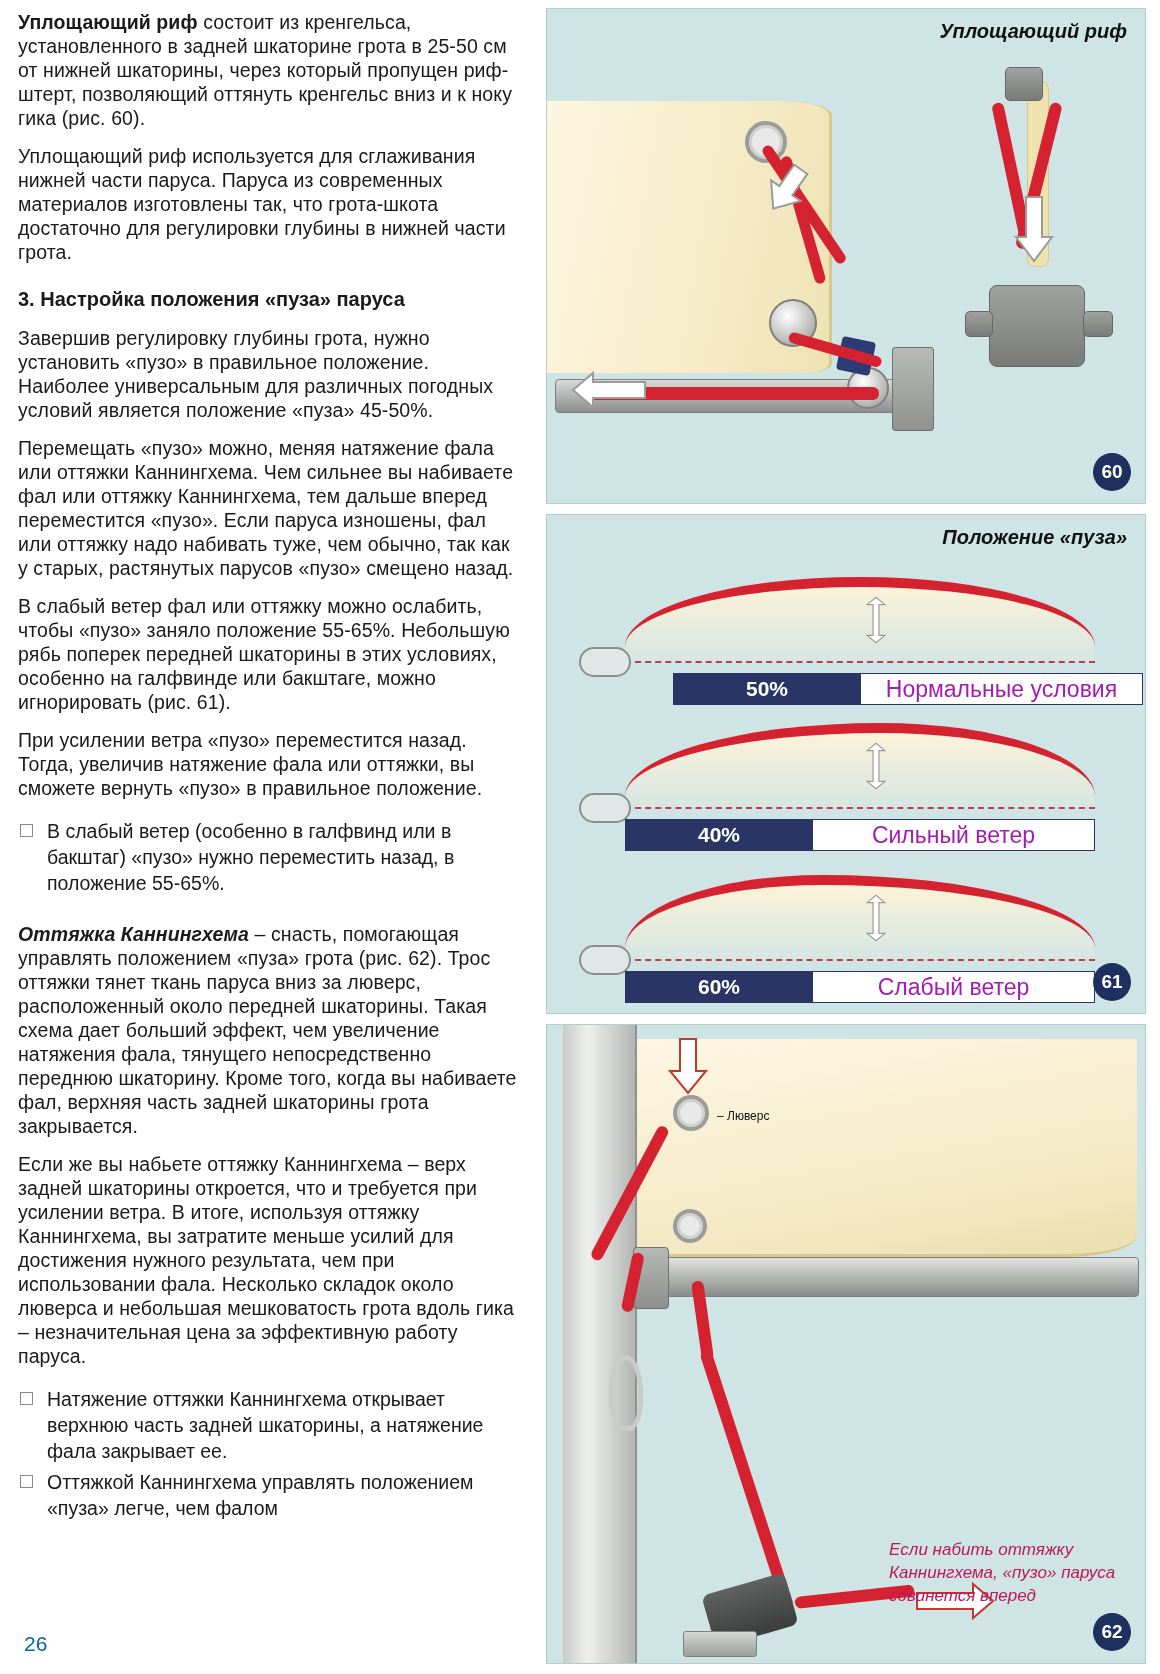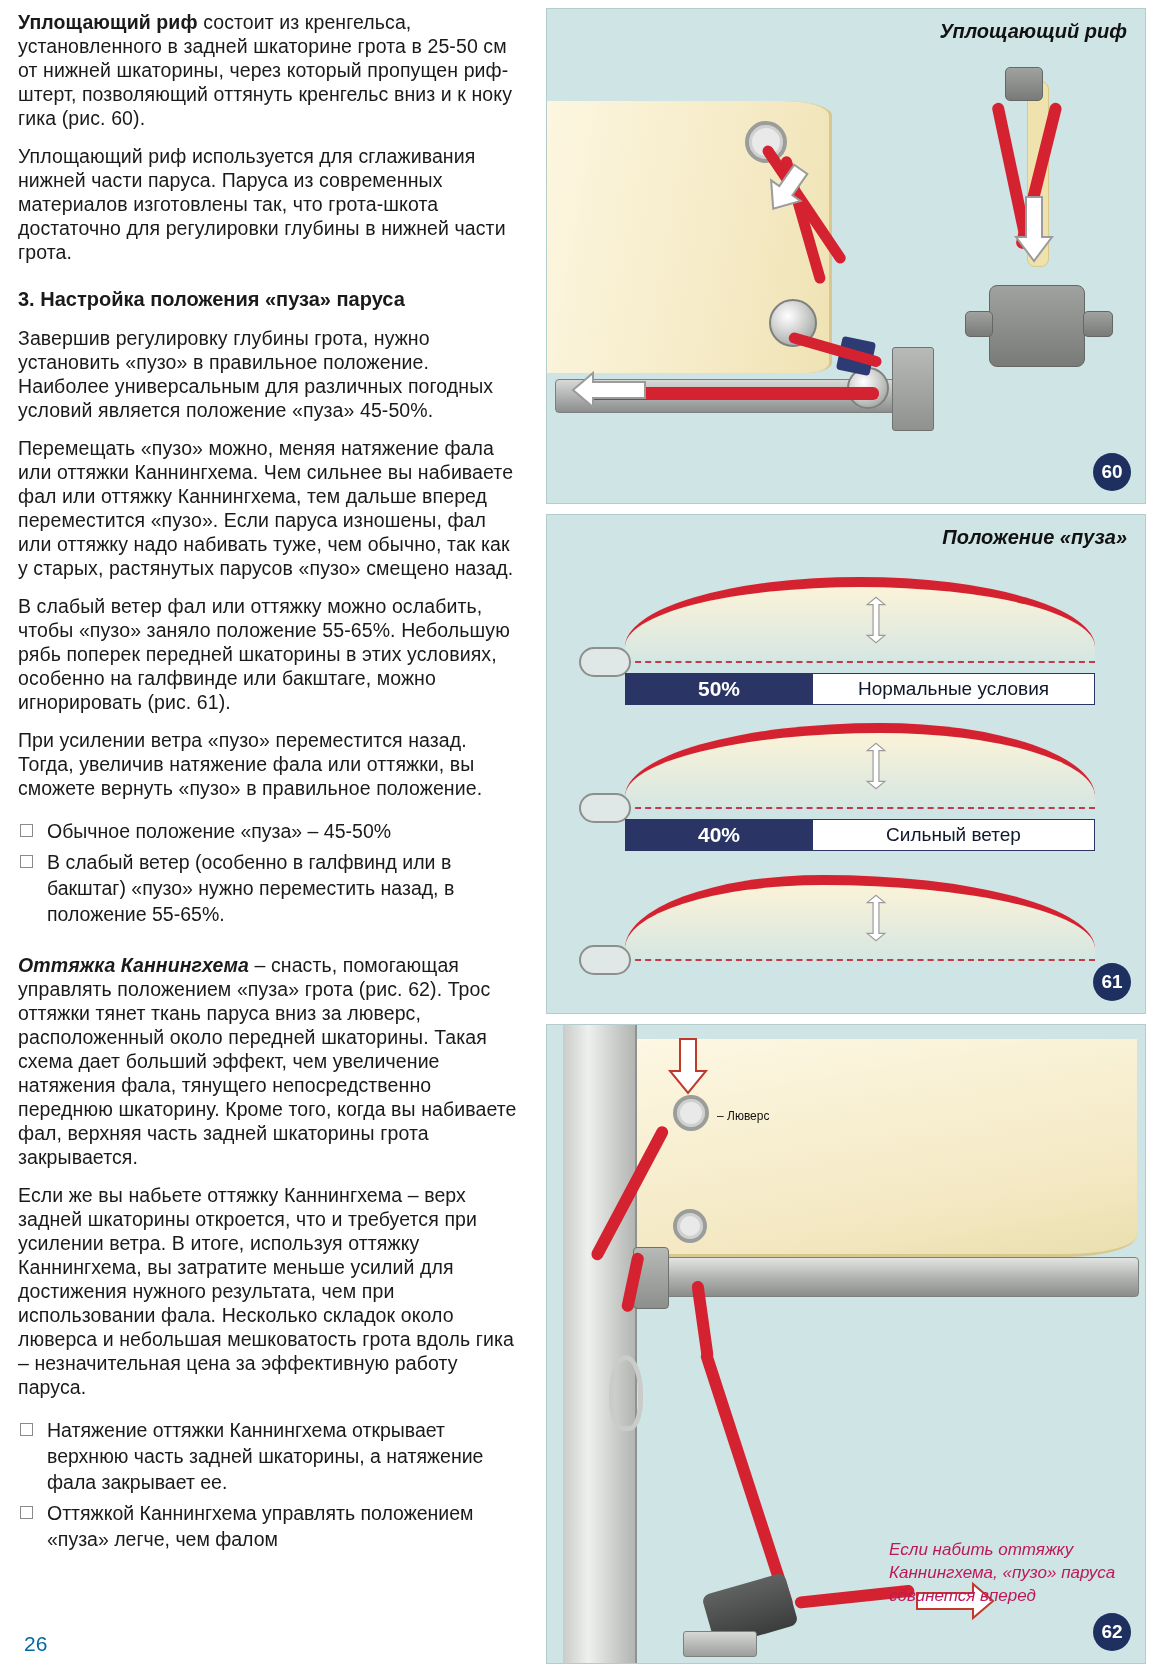--- a/index.html
+++ b/index.html
@@ -224,22 +224,22 @@
     color: #fff;
     font-weight: bold;
     font-size: 21px;
     display: flex; align-items: center; justify-content: center;
   }
   .pz-label {
     flex: 1;
     background: #ffffff;
     border: 1px solid #2a3566;
     border-left: none;
-    color: #0f172a;
-    font-size: 19px;
+    color: #a21caf;
+    font-size: 23px;
     display: flex; align-items: center; justify-content: center;
   }
 
   
   .mast62 {
     position: absolute;
     left: 16px; top: 0;
     width: 74px; height: 640px;
     background: linear-gradient(90deg,#c9ccc9,#eef0ee 35%,#b2b5b2 100%);
     border-right: 2px solid #8f928f;
@@ -322,24 +322,20 @@
     <p>Уплощающий риф используется для сглаживания нижней части паруса. Паруса из современных материалов изготовлены так, что грота-шкота достаточно для регулировки глубины в нижней части грота.</p>
 
     <h2 class="section-head">3. Настройка положения «пуза» паруса</h2>
 
     <p>Завершив регулировку глубины грота, нужно установить «пузо» в правильное положение. Наиболее универсальным для различных погодных условий является положение «пуза» 45-50%.</p>
     <p>Перемещать «пузо» можно, меняя натяжение фала или оттяжки Каннингхема. Чем сильнее вы набиваете фал или оттяжку Каннингхема, тем дальше вперед переместится «пузо». Если паруса изношены, фал или оттяжку надо набивать туже, чем обычно, так как у старых, растянутых парусов «пузо» смещено назад.</p>
     <p>В слабый ветер фал или оттяжку можно ослабить, чтобы «пузо» заняло положение 55-65%. Небольшую рябь поперек передней шкаторины в этих условиях, особенно на галфвинде или бакштаге, можно игнорировать (рис. 61).</p>
     <p>При усилении ветра «пузо» переместится назад. Тогда, увеличив натяжение фала или оттяжки, вы сможете вернуть «пузо» в правильное положение.</p>
 
     <div class="bullets">
-      <div class="bullet-row">
-        <span class="bullet-box"></span>
-        <span class="bullet-text">Обычное положение «пуза» – 45-50%</span>
-      </div>
       <div class="bullet-row">
         <span class="bullet-box"></span>
         <span class="bullet-text">В слабый ветер (особенно в галфвинд или в бакштаг) «пузо» нужно переместить назад, в положение 55-65%.</span>
       </div>
     </div>
 
     <div class="block-spacer"></div>
 
     <p>
       <span class="term-italic">Оттяжка Каннингхема</span><span> – снасть, помогающая управлять положением «пуза» грота (рис. 62). Трос оттяжки тянет ткань паруса вниз за люверс, расположенный около передней шкаторины. Такая схема дает больший эффект, чем увеличение натяжения фала, тянущего непосредственно переднюю шкаторину. Кроме того, когда вы набиваете фал, верхняя часть задней шкаторины грота закрывается.</span>
@@ -406,21 +402,21 @@
     <div class="figure fig-61">
       <div class="fig-title">Положение «пуза»</div>
 
       <div class="pz-row" style="top:50px; height:150px;">
         <div class="pz-curve" style="top:12px;"></div>
         <div class="pz-base" style="top:96px;"></div>
         <div class="pz-mast" style="top:82px;"></div>
         <svg class="pz-arrow" style="left:318px; top:28px;" width="30" height="66" viewBox="0 0 30 66">
           <polygon points="11,12 11,54 3,54 15,64 27,54 19,54 19,12 27,12 15,2 3,12" fill="#fff" stroke="#9b9b9b" stroke-width="1.6"></polygon>
         </svg>
-        <div class="pz-bar" style="top:108px; width:470px;">
+        <div class="pz-bar" style="top:108px; width:470px;margin-left:48px;">
           <div class="pz-pct">50%</div>
           <div class="pz-label">Нормальные условия</div>
         </div>
       </div>
 
       <div class="pz-row" style="top:196px; height:150px;">
         <div class="pz-curve" style="top:12px; border-radius:62% 52% 0 0 / 100% 100% 0 0;"></div>
         <div class="pz-base" style="top:96px;"></div>
         <div class="pz-mast" style="top:82px;"></div>
         <svg class="pz-arrow" style="left:318px; top:28px;" width="30" height="66" viewBox="0 0 30 66">
@@ -432,20 +428,24 @@
         </div>
       </div>
 
       <div class="pz-row" style="top:348px; height:150px;">
         <div class="pz-curve" style="top:12px; border-radius:48% 66% 0 0 / 100% 100% 0 0;"></div>
         <div class="pz-base" style="top:96px;"></div>
         <div class="pz-mast" style="top:82px;"></div>
         <svg class="pz-arrow" style="left:318px; top:28px;" width="30" height="66" viewBox="0 0 30 66">
           <polygon points="11,12 11,54 3,54 15,64 27,54 19,54 19,12 27,12 15,2 3,12" fill="#fff" stroke="#9b9b9b" stroke-width="1.6"></polygon>
         </svg>
+        <div class="pz-bar" style="top:108px; width:470px;">
+          <div class="pz-pct">60%</div>
+          <div class="pz-label">Слабый ветер</div>
+        </div>
       </div>
 
       <div class="fig-badge">61</div>
     </div>
 
     <div class="figure fig-62">
       <div class="fig-title" style="top:22px; right:20px;">
         <span>Оттяжка</span><br>
         <span>Каннингхема</span>
       </div>

